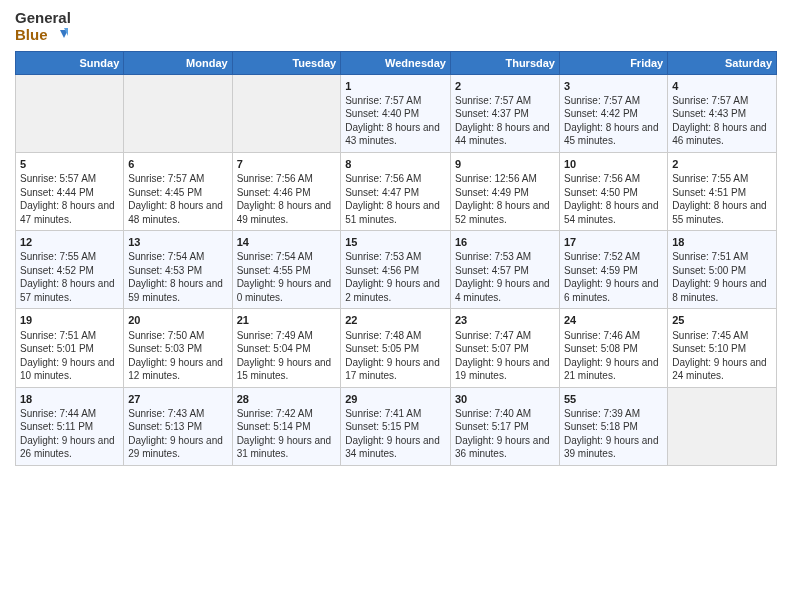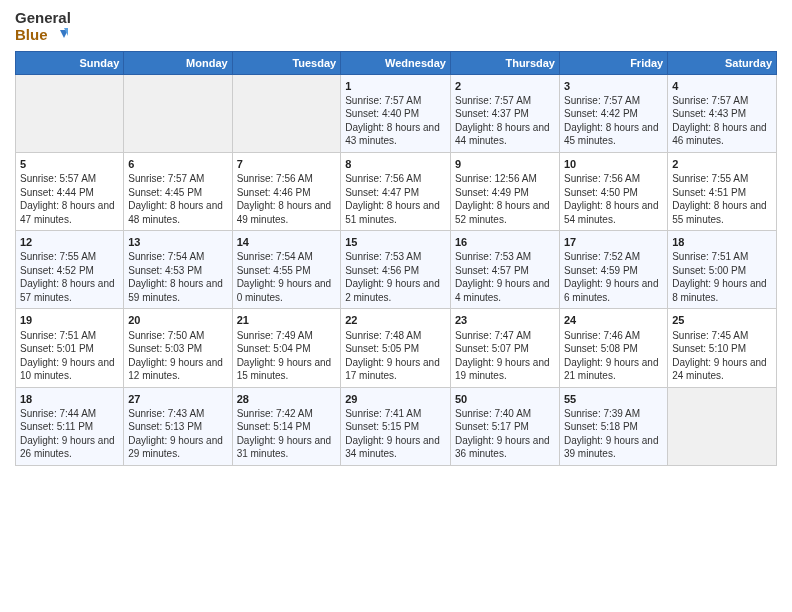--- a/index.html
+++ b/index.html
@@ -302,21 +302,21 @@
 Sunset: 5:14 PM
 Daylight: 9 hours and 31 minutes.</div>
           </td>
           <td>
             <span class="day-num">29</span>
             <div class="day-info">Sunrise: 7:41 AM
 Sunset: 5:15 PM
 Daylight: 9 hours and 34 minutes.</div>
           </td>
           <td>
-            <span class="day-num">50</span>
+            <span class="day-num">30</span>
             <div class="day-info">Sunrise: 7:40 AM
 Sunset: 5:17 PM
 Daylight: 9 hours and 36 minutes.</div>
           </td>
           <td>
             <span class="day-num">55</span>
             <div class="day-info">Sunrise: 7:39 AM
 Sunset: 5:18 PM
 Daylight: 9 hours and 39 minutes.</div>
           </td>

